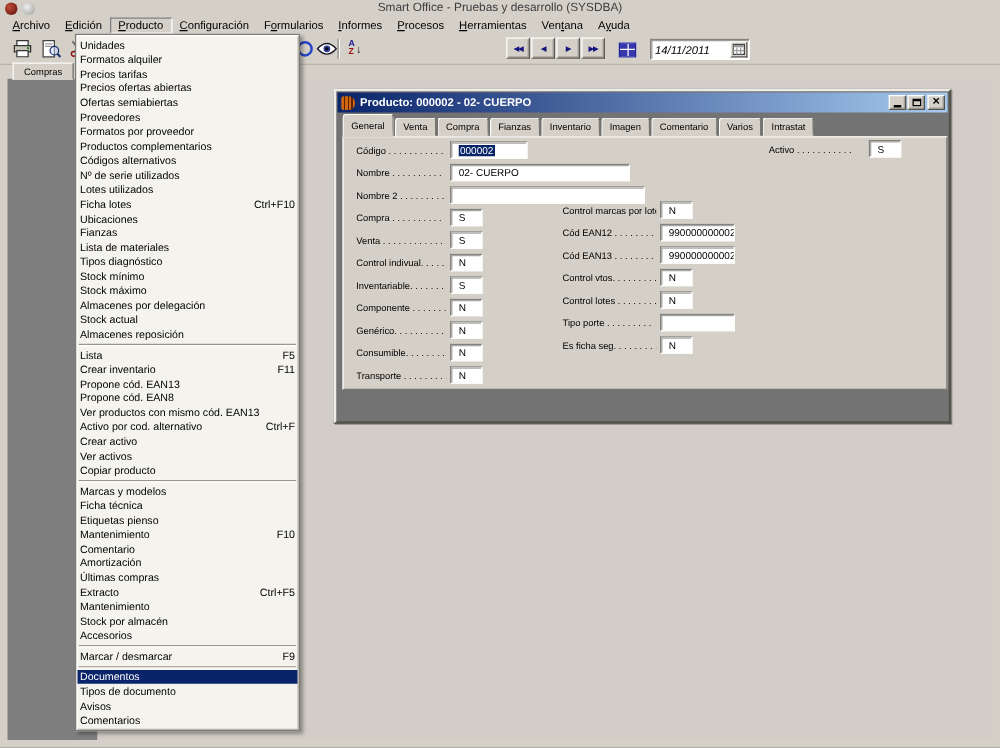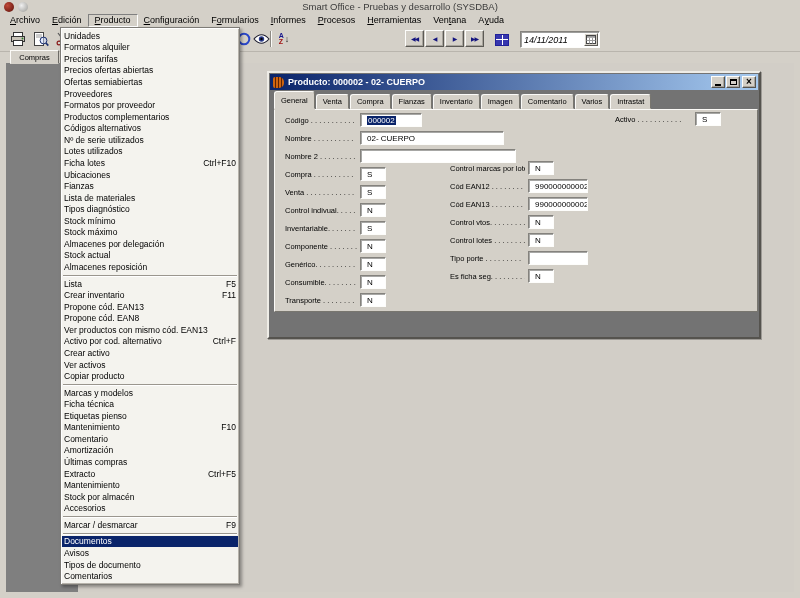--- a/index.html
+++ b/index.html
@@ -446,25 +446,25 @@
       <div class="m-item">
         <span class="lbl">Marcar / desmarcar</span>
         <span class="sc">F9</span>
       </div>
       <div class="m-sep"></div>
       <div class="m-item sel">
         <span class="lbl">Documentos</span>
         <span class="sc"></span>
       </div>
       <div class="m-item">
+        <span class="lbl">Tipos de documento</span>
+        <span class="sc"></span>
+      </div>
+      <div class="m-item">
         <span class="lbl">Avisos</span>
         <span class="sc"></span>
       </div>
       <div class="m-item">
-        <span class="lbl">Tipos de documento</span>
-        <span class="sc"></span>
-      </div>
-      <div class="m-item">
         <span class="lbl">Comentarios</span>
         <span class="sc"></span>
       </div>
     </div>
 </div>
 
 </body></html>

